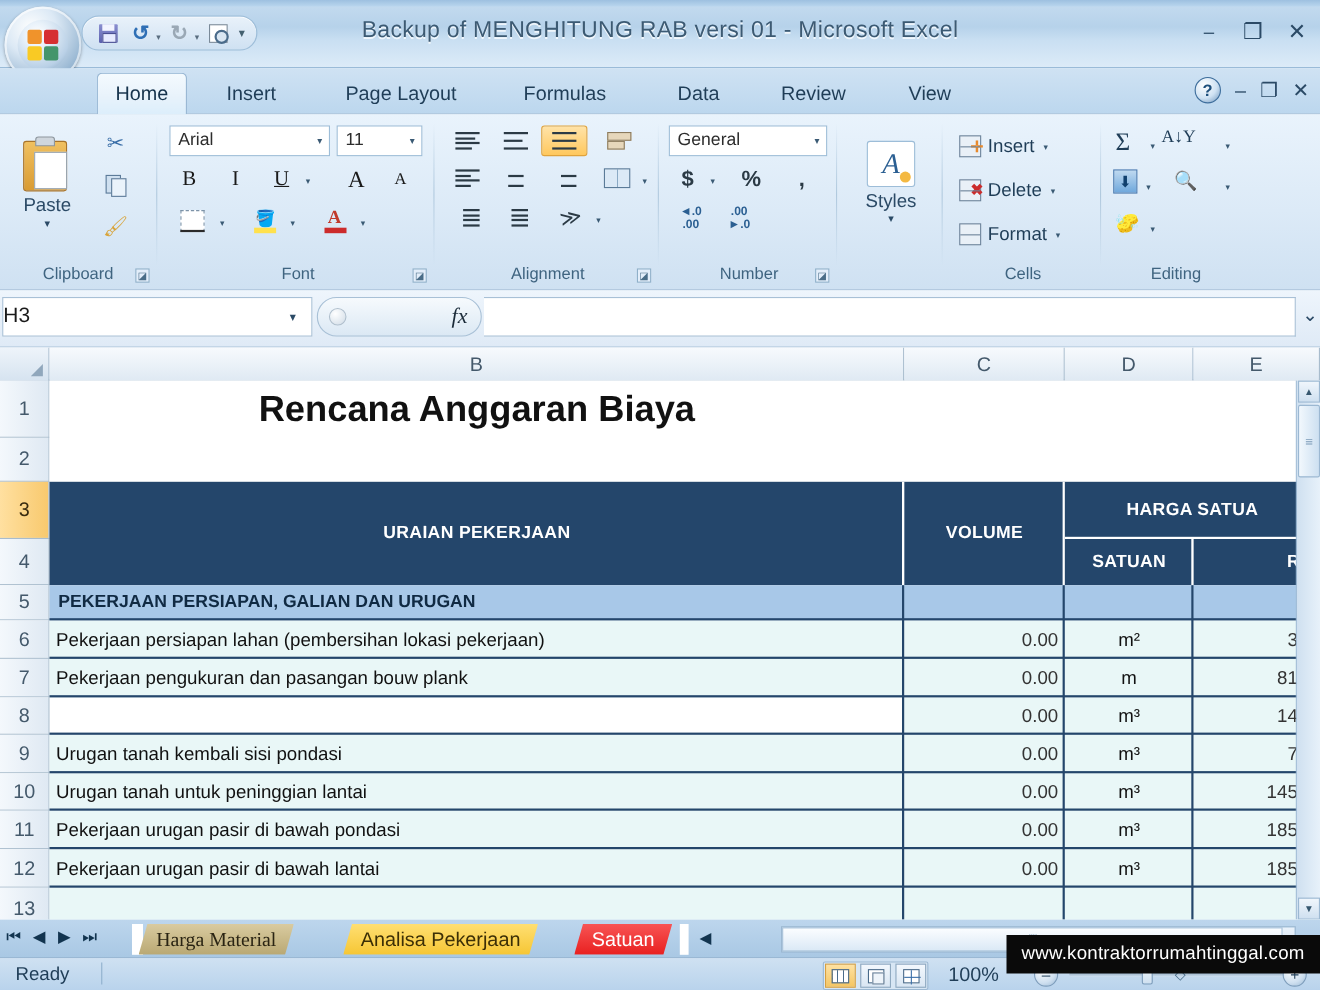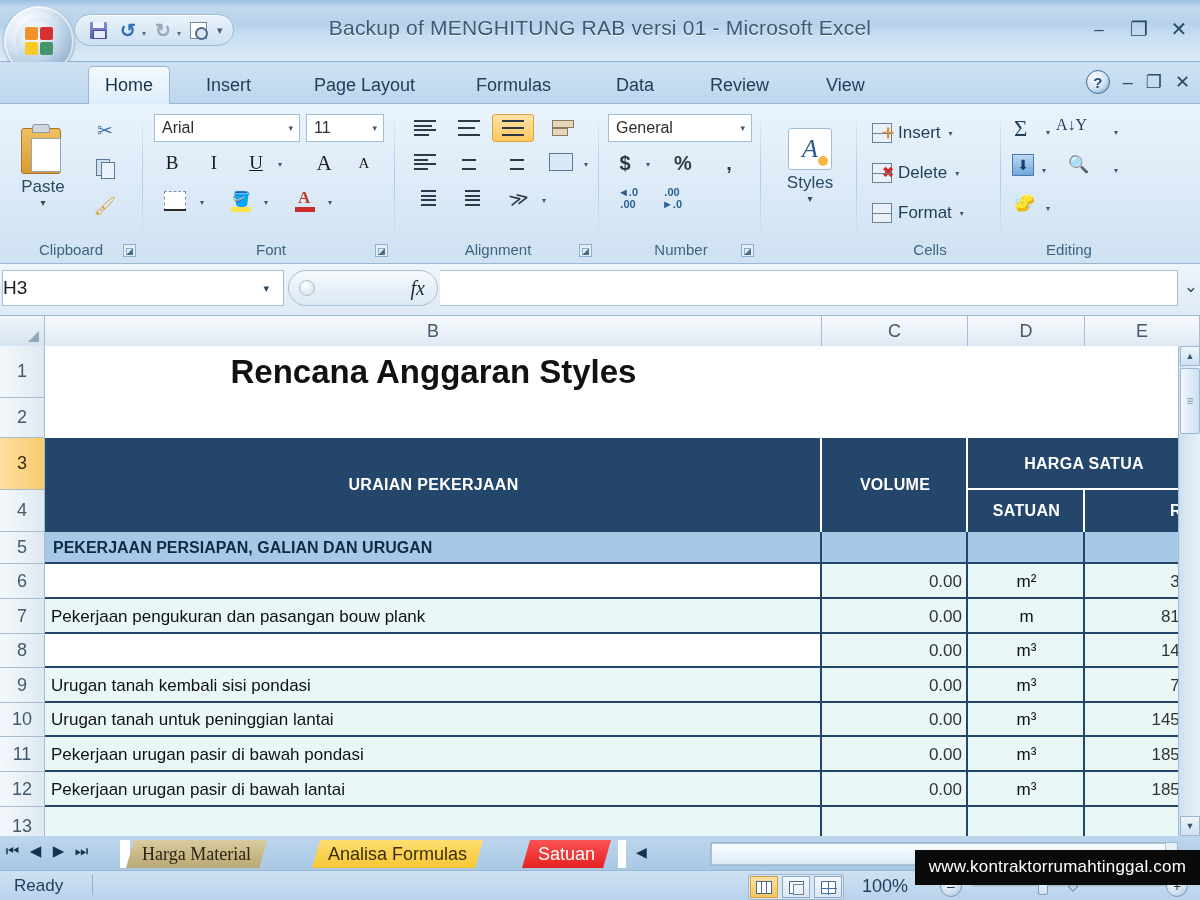--- a/index.html
+++ b/index.html
@@ -659,37 +659,38 @@
       <div class="rh" style="top:322px; height:35px;">9</div>
       <div class="rh" style="top:357px; height:34px;">10</div>
       <div class="rh" style="top:391px; height:35px;">11</div>
       <div class="rh" style="top:426px; height:35px;">12</div>
       <div class="rh" style="top:461px; height:39px;">13</div>
 
     </div>
 
     <div class="cells">
 
-      <div class="cell white title-cell" style="left:0; top:0; width:777px; height:52px;">Rencana Anggaran Styles</div>
+      <div class="cell white title-cell" style="left:0; top:0; width:777px; height:52px;">Rencana Anggaran Biaya</div>
       <div class="cell white" style="left:777px; top:0; width:378px; height:52px;"></div>
       <div class="cell white" style="left:0; top:52px; width:1155px; height:40px;"></div>
 
       <div class="cell hdr" style="left:0; top:92px; width:777px; height:94px;">URAIAN PEKERJAAN</div>
       <div class="cell hdr" style="left:777px; top:92px; width:146px; height:94px;">VOLUME</div>
       <div class="cell hdr" style="left:923px; top:92px; width:232px; height:52px;">HARGA SATUA</div>
       <div class="cell hdr" style="left:923px; top:144px; width:117px; height:42px;">SATUAN</div>
       <div class="cell hdr" style="left:1040px; top:144px; width:115px; height:42px; justify-content:flex-end; padding-right:8px;">Rp</div>
 
       <div class="gl-v" style="left:775px; top:92px; height:94px; background:#fff;"></div>
       <div class="gl-v" style="left:921px; top:92px; height:94px; background:#fff;"></div>
       <div class="gl-v" style="left:1038px; top:144px; height:42px; background:#fff;"></div>
       <div class="gl-h" style="left:923px; top:142px; width:232px; background:#fff;"></div>
 
       <div class="cell band" style="left:0; top:186px; width:1155px; height:32px;">PEKERJAAN PERSIAPAN, GALIAN DAN URUGAN</div>
 
+      <div class="cell padl" style="left:0; top:218px; width:777px; height:35px;">Pekerjaan persiapan lahan (pembersihan lokasi pekerjaan)</div>
       <div class="cell num" style="left:777px; top:218px; width:146px; height:35px;">0.00</div>
       <div class="cell ctr" style="left:923px; top:218px; width:117px; height:35px;">m²</div>
       <div class="cell num" style="left:1040px; top:218px; width:115px; height:35px;">3,5</div>
 
       <div class="cell padl" style="left:0; top:253px; width:777px; height:35px;">Pekerjaan pengukuran dan pasangan bouw plank</div>
       <div class="cell num" style="left:777px; top:253px; width:146px; height:35px;">0.00</div>
       <div class="cell ctr" style="left:923px; top:253px; width:117px; height:35px;">m</div>
       <div class="cell num" style="left:1040px; top:253px; width:115px; height:35px;">81,4</div>
 
       <div class="cell num" style="left:777px; top:288px; width:146px; height:34px;">0.00</div>
@@ -741,21 +742,21 @@
 
   <div class="sheetbar">
     <div class="navbtns">
       <span class="navbtn">⏮</span>
       <span class="navbtn">◀</span>
       <span class="navbtn">▶</span>
       <span class="navbtn">⏭</span>
     </div>
     <div class="tab-edge" style="left:120px;"></div>
     <div class="stab t1" style="left:126px;font-family:Liberation Serif, serif;">Harga Material</div>
-    <div class="stab t2" style="left:312px;">Analisa Formulas</div>
+    <div class="stab t2" style="left:312px;">Analisa Pekerjaan</div>
     <div class="stab t3" style="left:522px;">Satuan</div>
     <div class="tab-edge" style="left:618px; width:8px;"></div>
     <span class="split-arrow" style="left:636px;">◀</span>
     <div class="hscroll">
       <div class="hs-thumb"></div>
     </div>
     <span class="hs-right">▶</span>
   </div>
 
   <div class="statusbar">

